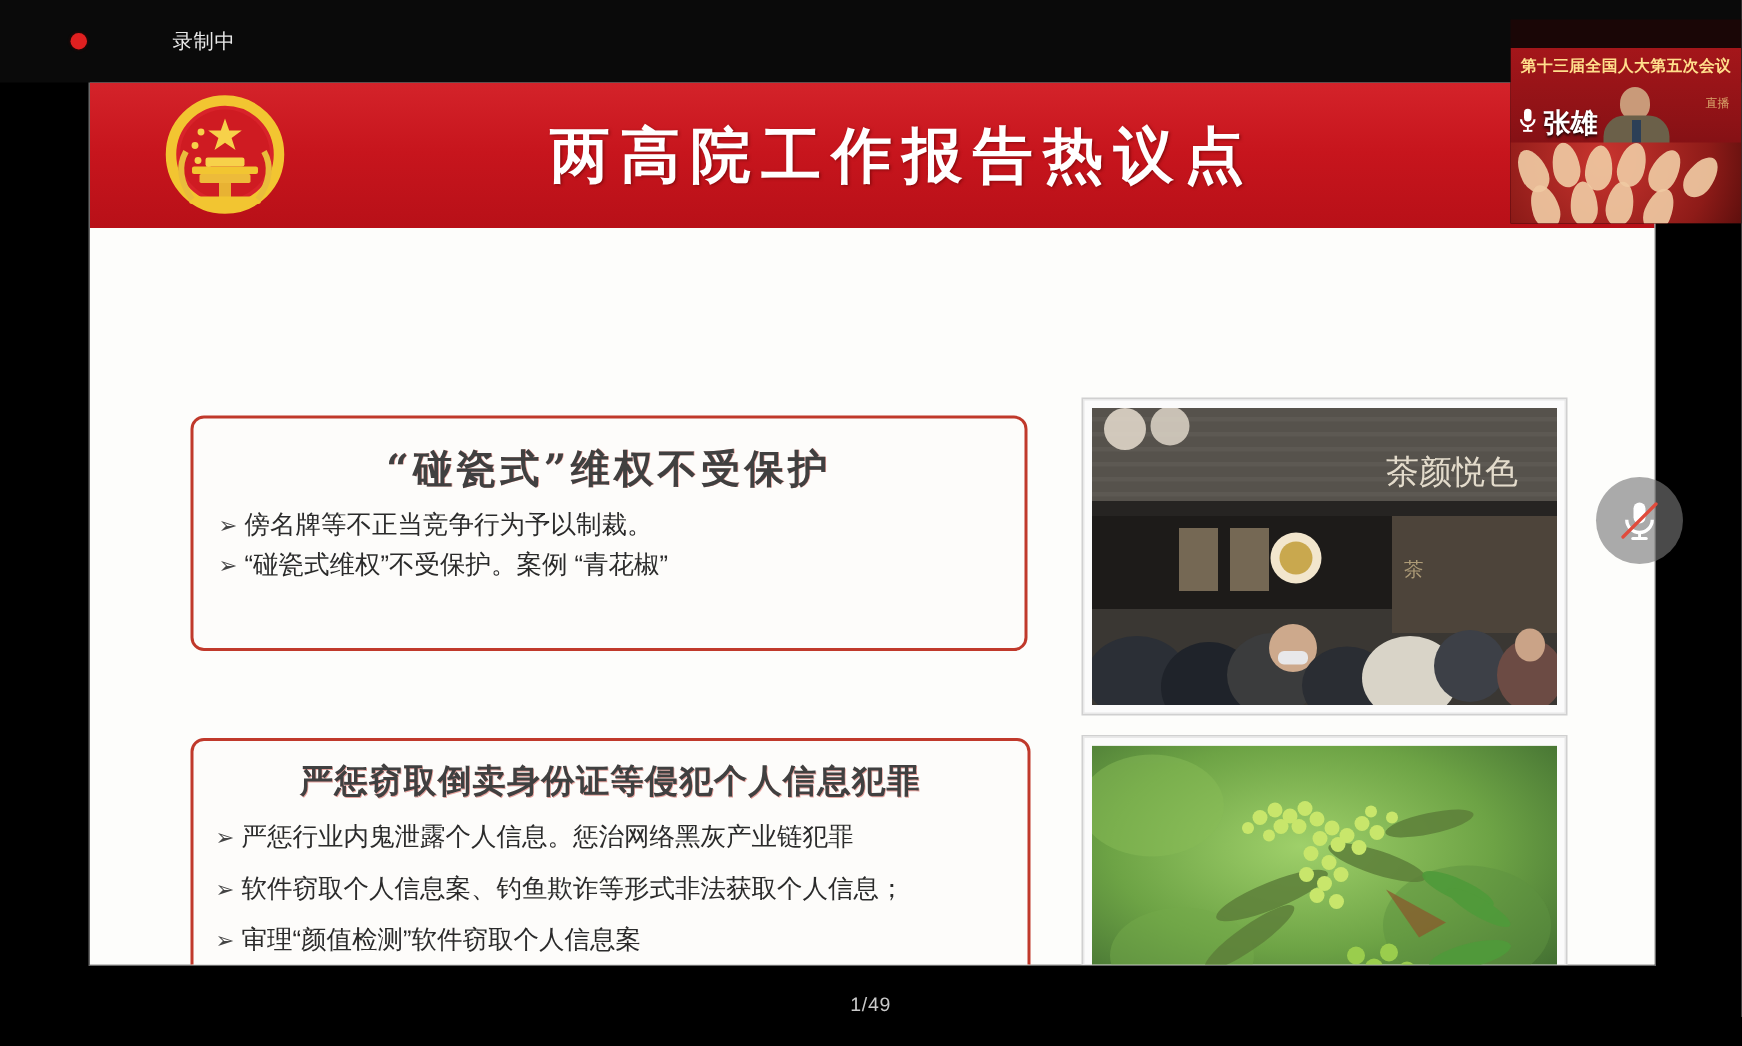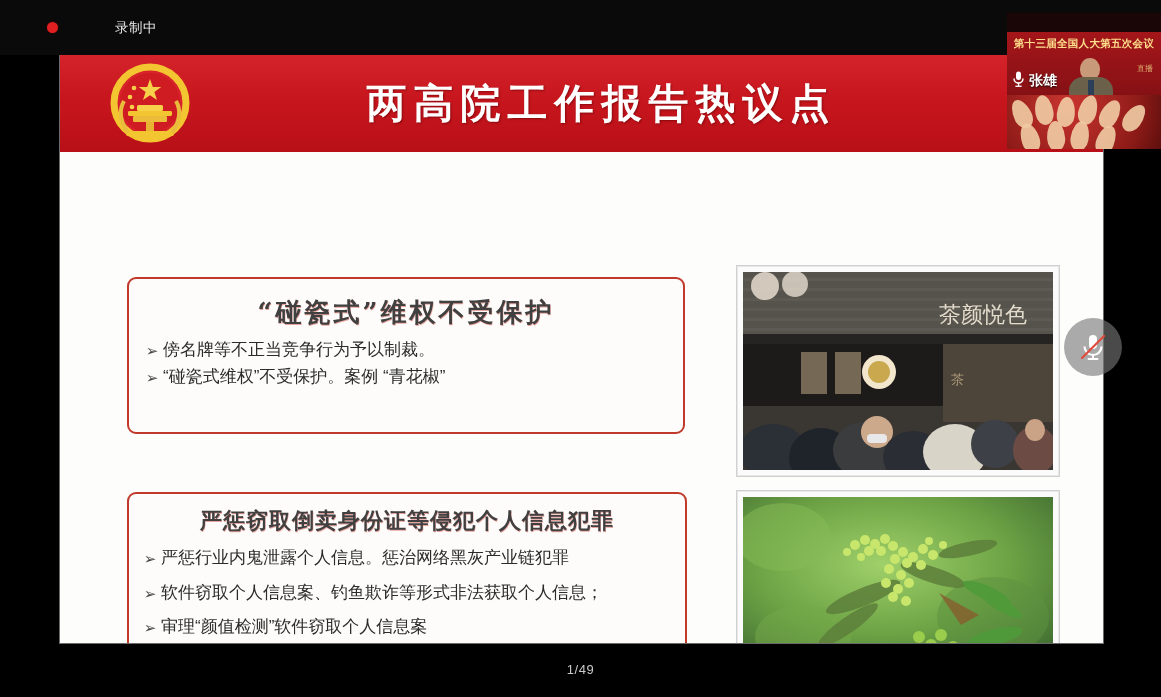--- a/index.html
+++ b/index.html
@@ -138,21 +138,20 @@
   #box-2 .bullet-row { font-size: 17px; margin-bottom: 10px; }
 
   
   .photo-frame {
     position: absolute;
     background: #fbfbfb;
     border: 1px solid #d0d0d0;
     box-shadow: 0 0 0 1px #e8e8e8 inset;
     padding: 6px;
     box-sizing: border-box;
-    margin-left: 15px;
   }
   #photo-1 { left: 661px; top: 113px; width: 324px; height: 212px; }
   #photo-2 { left: 661px; top: 338px; width: 324px; height: 182px; }
   .photo-inner { width: 100%; height: 100%; overflow: hidden; position: relative; }
 
   
   #video-tile {
     position: absolute;
     left: 1007px; top: 13px;
     width: 154px; height: 136px;
@@ -223,21 +222,21 @@
   #name-badge {
     position: absolute;
     left: 4px; top: 57px;
     display: flex;
     align-items: center;
     z-index: 3;
   }
   #name-badge .mic-glyph { margin-right: 3px; }
   #name-text {
     color: #ffffff;
-    font-size: 14px;
+    font-size: 18px;
     font-weight: bold;
     text-shadow: 0 1px 2px rgba(0,0,0,.85);
   }
 
   
   #mute-button {
     position: absolute;
     left: 1064px; top: 318px;
     width: 58px; height: 58px;
     border-radius: 50%;

